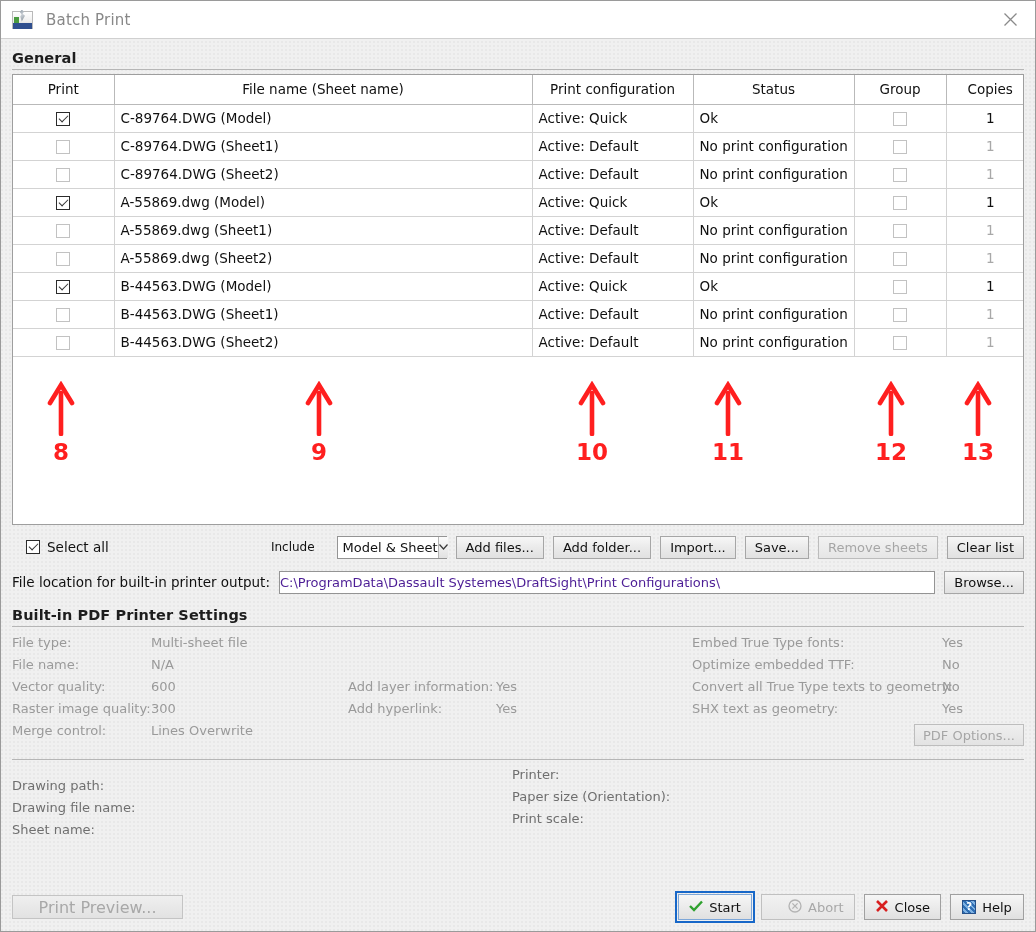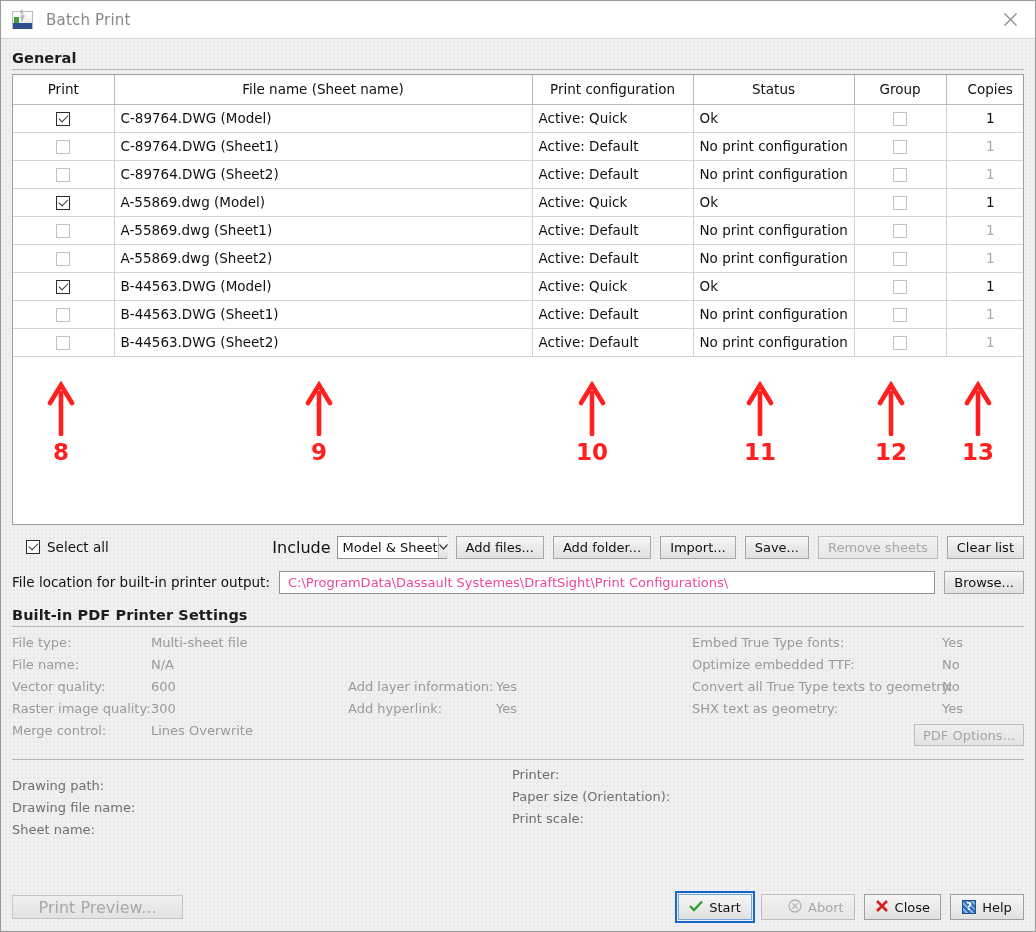--- a/index.html
+++ b/index.html
@@ -202,22 +202,22 @@
     display: flex;
     align-items: center;
     gap: 0;
   }
   .chk-line {
     display: flex; align-items: center; gap: 7px;
     font-size: 13.5px; color: #111; padding-left: 14px;
   }
   #controls-spacer { flex: 1; }
   #include-label {
-    font-size: 16px; color: #111;
-    margin-right: 6px;
+    font-size: 12px; color: #111;
+    margin-right: 22px;
   }
   .combo {
     width: 110px; height: 23px;
     border: 1px solid #949494;
     background: #ffffff;
     display: flex; align-items: center;
     font-size: 13px; color: #111;
     position: relative;
   }
   .combo .cval { padding-left: 5px; flex: 1; white-space: nowrap; }
@@ -255,22 +255,22 @@
     display: flex;
     align-items: center;
   }
   #fileloc-label { font-size: 13.5px; color: #111; }
   #fileloc-input {
     height: 23px;
     flex: 1;
     border: 1px solid #949494;
     background: #ffffff;
     font-size: 13px;
-    color: #ec4899;
-    padding: 0 8px;
+    color: #4c1d95;
+    padding: 0 0;
     margin-left: 9px;
     display: flex; align-items: center;
     overflow: hidden; white-space: nowrap;
   }
 
   
   #pdf-grid {
     position: relative;
     height: 132px;
     font-size: 13px;
@@ -640,21 +640,21 @@
         </svg>
         <div class="num">9</div>
       </div>
       <div class="anno" style="left: 591px; top: 380px;">
         <svg width="30" height="55" viewBox="0 0 30 55">
           <path d="M15 53 L15 12" stroke="#ff1f1f" stroke-width="4.6" stroke-linecap="round" fill="none"></path>
           <path d="M4 22 L15 4 L26 22" stroke="#ff1f1f" stroke-width="4.6" stroke-linecap="round" stroke-linejoin="miter" fill="none"></path>
         </svg>
         <div class="num">10</div>
       </div>
-      <div class="anno" style="left: 759px; top: 380px;">
+      <div class="anno" style="left: 727px; top: 380px;">
         <svg width="30" height="55" viewBox="0 0 30 55">
           <path d="M15 53 L15 12" stroke="#ff1f1f" stroke-width="4.6" stroke-linecap="round" fill="none"></path>
           <path d="M4 22 L15 4 L26 22" stroke="#ff1f1f" stroke-width="4.6" stroke-linecap="round" stroke-linejoin="miter" fill="none"></path>
         </svg>
         <div class="num">11</div>
       </div>
       <div class="anno" style="left: 890px; top: 380px;">
         <svg width="30" height="55" viewBox="0 0 30 55">
           <path d="M15 53 L15 12" stroke="#ff1f1f" stroke-width="4.6" stroke-linecap="round" fill="none"></path>
           <path d="M4 22 L15 4 L26 22" stroke="#ff1f1f" stroke-width="4.6" stroke-linecap="round" stroke-linejoin="miter" fill="none"></path>

